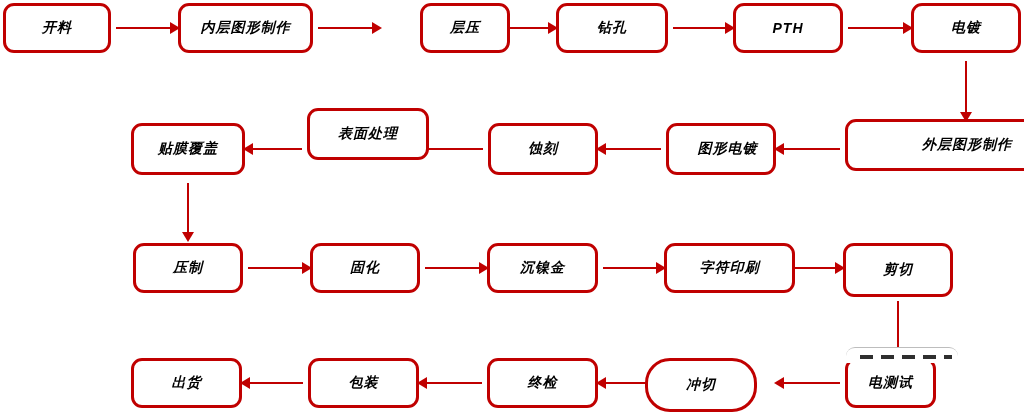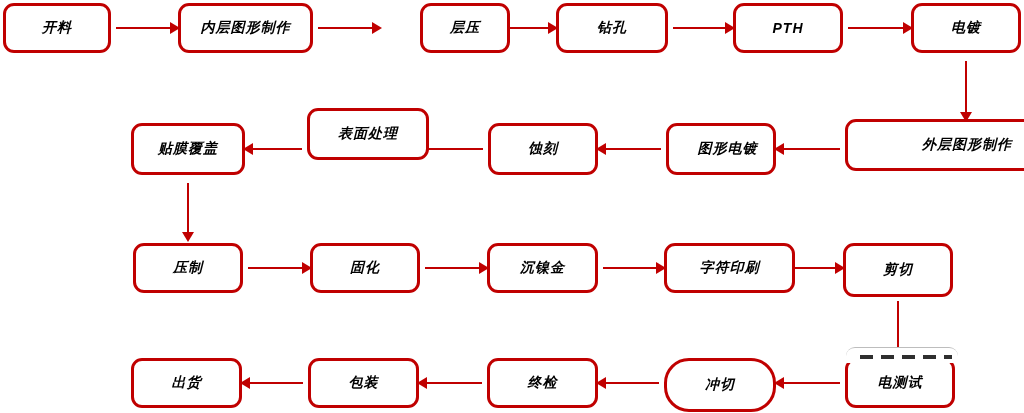--- a/index.html
+++ b/index.html
@@ -118,22 +118,22 @@
     <div class="arrow-h left" style="left: 783px; top: 148px; width: 57px;"></div>
     <div class="arrow-v" style="left: 965px; top: 61px; height: 52px;"></div>
     <div class="arrow-h right" style="left: 848px; top: 27px; width: 56px;"></div>
     <div class="arrow-h right" style="left: 673px; top: 27px; width: 53px;"></div>
     <div class="arrow-h right" style="left: 495px; top: 27px; width: 54px;"></div>
     <div class="arrow-h right" style="left: 318px; top: 27px; width: 55px;"></div>
     <div class="arrow-h right" style="left: 116px; top: 27px; width: 55px;"></div>
     <div class="node" style="left: 131px; top: 358px; width: 111px; height: 50px;">出货</div>
     <div class="node" style="left: 308px; top: 358px; width: 111px; height: 50px;">包装</div>
     <div class="node" style="left: 487px; top: 358px; width: 111px; height: 50px;">终检</div>
-    <div class="node" style="left: 664px; top: 358px; width: 112px; height: 54px; border-radius: 25px;">冲切</div>
-    <div class="node" style="left: 845px; top: 358px; width: 110px; height: 50px;">电测试</div>
+    <div class="node" style="left: 645px; top: 358px; width: 112px; height: 54px; border-radius: 25px;">冲切</div>
+    <div class="node" style="left: 845px; top: 358px; width: 91px; height: 50px;">电测试</div>
     <div class="node" style="left: 843px; top: 243px; width: 110px; height: 54px;">剪切</div>
     <div class="node" style="left: 664px; top: 243px; width: 131px; height: 50px;">字符印刷</div>
     <div class="node" style="left: 487px; top: 243px; width: 111px; height: 50px;">沉镍金</div>
     <div class="node" style="left: 310px; top: 243px; width: 110px; height: 50px;">固化</div>
     <div class="node" style="left: 133px; top: 243px; width: 110px; height: 50px;">压制</div>
     <div class="node" style="left: 131px; top: 123px; width: 114px; height: 52px; text-align: right;">贴膜覆盖</div>
     <div class="node" style="left: 307px; top: 108px; width: 122px; height: 52px;">表面处理</div>
     <div class="node" style="left: 488px; top: 123px; width: 110px; height: 52px;">蚀刻</div>
     <div class="node" style="left: 666px; top: 123px; width: 110px; height: 52px; padding-left: 13px;">图形电镀</div>
     <div class="node" style="left: 845px; top: 119px; width: 204px; height: 52px; padding-left: 40px;">外层图形制作</div>

